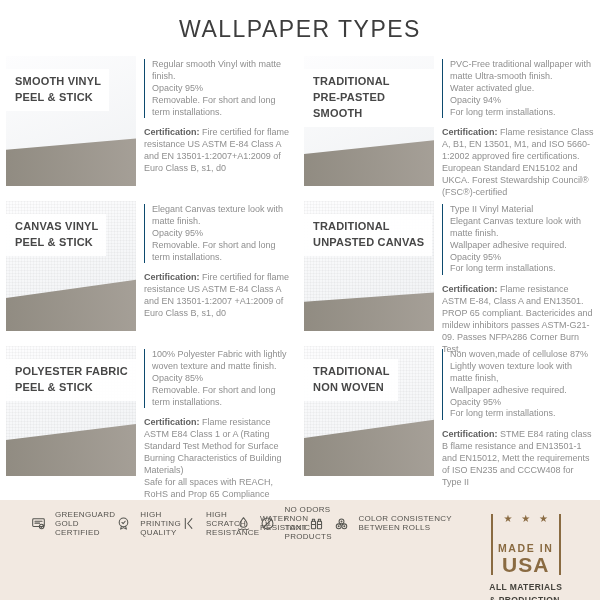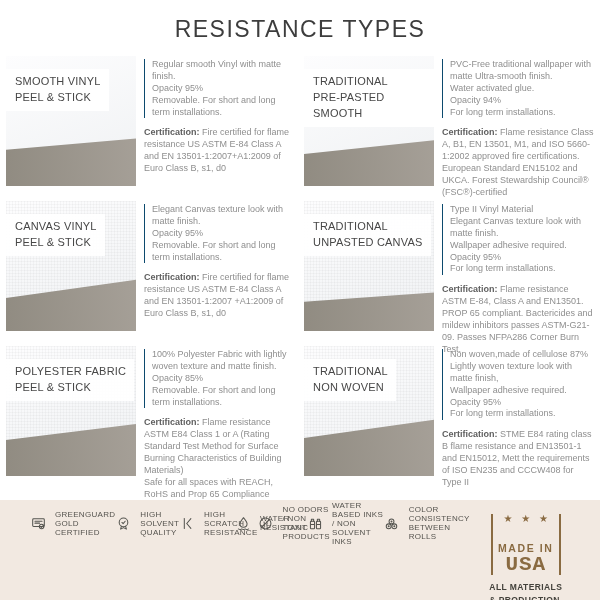--- a/index.html
+++ b/index.html
@@ -38,21 +38,21 @@
   .p2 .floor{transform:rotate(-6deg);height:50%;}
   .p3 .floor{transform:rotate(-8deg);}
   .p4 .floor{transform:rotate(-4deg);height:46%;}
   .p5 .floor{transform:rotate(-7deg);height:54%;}
   .p6 .floor{transform:rotate(-8deg);height:56%;}
   .swatch-label{
     position:absolute;top:13px;left:0;max-width:100%;box-sizing:border-box;
     background:rgba(255,255,255,0.93);
     padding:5px 8px 5px 9px;
     font-size:11px;line-height:1.45;letter-spacing:0.2px;
-    color:#474747;font-weight:400;white-space:pre-line;
+    color:#474747;font-weight:700;white-space:pre-line;
   }
   .info{margin-left:8px;width:152px;font-size:9px;line-height:1.32;color:#8f8f8f;padding-top:3px;}
   .desc{
     margin:0;border-left:1px solid #0c4a6e;padding-left:7px;
     white-space:pre-line;
   }
   .cert{margin:9px 0 0 0;}
   .cert b{color:#5f5f5f;font-weight:bold;}
   .cert span{white-space:pre-line;margin-top:24px;}
   footer{
@@ -66,30 +66,30 @@
   .feat{display:flex;align-items:center;height:22px;}
   .ficon{width:16px;height:16px;margin-right:9px;flex-shrink:0;display:flex;align-items:center;justify-content:center;}
   .ficon svg{width:15px;height:15px;stroke:#555550;fill:none;stroke-width:1.1;stroke-linecap:round;stroke-linejoin:round;}
   .flabel{font-size:8px;letter-spacing:0.3px;color:#55534e;}
   .usa-col{margin-left:auto;width:115px;display:flex;flex-direction:column;align-items:center;padding-top:2px;}
   .usa-logo{display:flex;align-items:stretch;color:#8A6B42;}
   .usa-bar{width:2.5px;background:#8A6B42;}
   .usa-mid{display:flex;flex-direction:column;align-items:center;padding:0 5px;}
   .usa-stars{font-size:10px;letter-spacing:3px;line-height:1;padding-left:3px;}
   .usa-line1{font-size:10.5px;font-weight:bold;letter-spacing:1.6px;line-height:1.15;margin-top:18px;}
-  .usa-line2{font-size:21px;font-weight:bold;letter-spacing:1px;line-height:1;margin-top:0px;font-family:Liberation Mono, monospace;}
+  .usa-line2{font-size:21px;font-weight:bold;letter-spacing:1px;line-height:1;margin-top:0px;}
   .usa-caption{
     margin-top:6px;text-align:left;font-size:8.5px;font-weight:bold;
     color:#44423c;letter-spacing:0.4px;line-height:1.5;white-space:pre-line;
   }
 </style>
 </head>
 <body>
 
-<h1 class="page-title">RESISTANCE TYPES</h1>
+<h1 class="page-title">WALLPAPER TYPES</h1>
 
 <div class="grid">
 
   <section class="panel p1">
     <div class="swatch">
       <div class="floor"></div>
       <div class="swatch-label">SMOOTH VINYL
 PEEL &amp; STICK</div>
     </div>
     <div class="info">
@@ -192,21 +192,21 @@
       <span class="flabel">GREENGUARD GOLD CERTIFIED</span>
     </div>
     <div class="feat">
       <span class="ficon">
         <svg viewBox="0 0 16 16">
             <circle cx="8" cy="6.8" r="4.6"></circle>
             <path d="M6.3 6.9l1.3 1.3 2.2-2.6"></path>
             <path d="M5.8 10.8l-.9 3.2 3.1-1.6 3.1 1.6-.9-3.2"></path>
           </svg>
       </span>
-      <span class="flabel">HIGH SOLVENT QUALITY</span>
+      <span class="flabel">HIGH PRINTING QUALITY</span>
     </div>
     <div class="feat">
       <span class="ficon">
         <svg viewBox="0 0 16 16">
             <path d="M4.6 2.6v10.8"></path>
             <path d="M7.2 8l4.4-5.2M7.2 8l4.4 5.2"></path>
           </svg>
       </span>
       <span class="flabel">HIGH SCRATCH RESISTANCE</span>
     </div>
@@ -236,21 +236,20 @@
       <span class="ficon">
         <svg viewBox="0 0 16 16">
             <rect x="2.6" y="5.6" width="4.4" height="8" rx="0.8"></rect>
             <path d="M3.6 5.6V3.4h2.4v2.2"></path>
             <path d="M3.4 9h2.8"></path>
             <rect x="9" y="5.6" width="4.4" height="8" rx="0.8"></rect>
             <path d="M10 5.6V3.4h2.4v2.2"></path>
             <path d="M9.8 9h2.8"></path>
           </svg>
       </span>
-      <span class="flabel">WATER BASED INKS / NON SOLVENT INKS</span>
     </div>
     <div class="feat">
       <span class="ficon">
         <svg viewBox="0 0 16 16">
             <circle cx="5" cy="11" r="2.6"></circle>
             <circle cx="11" cy="11" r="2.6"></circle>
             <circle cx="8" cy="5.8" r="2.6"></circle>
             <circle cx="5" cy="11" r="0.5"></circle>
             <circle cx="11" cy="11" r="0.5"></circle>
             <circle cx="8" cy="5.8" r="0.5"></circle>

